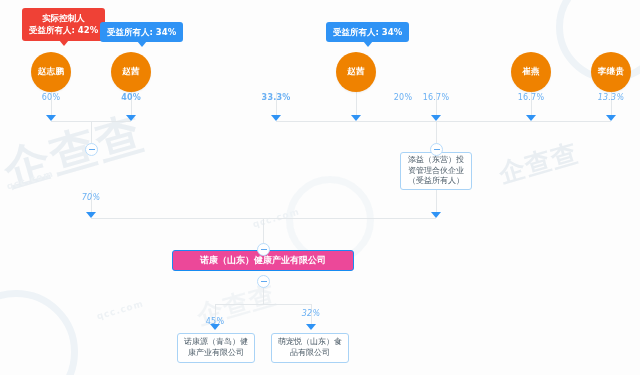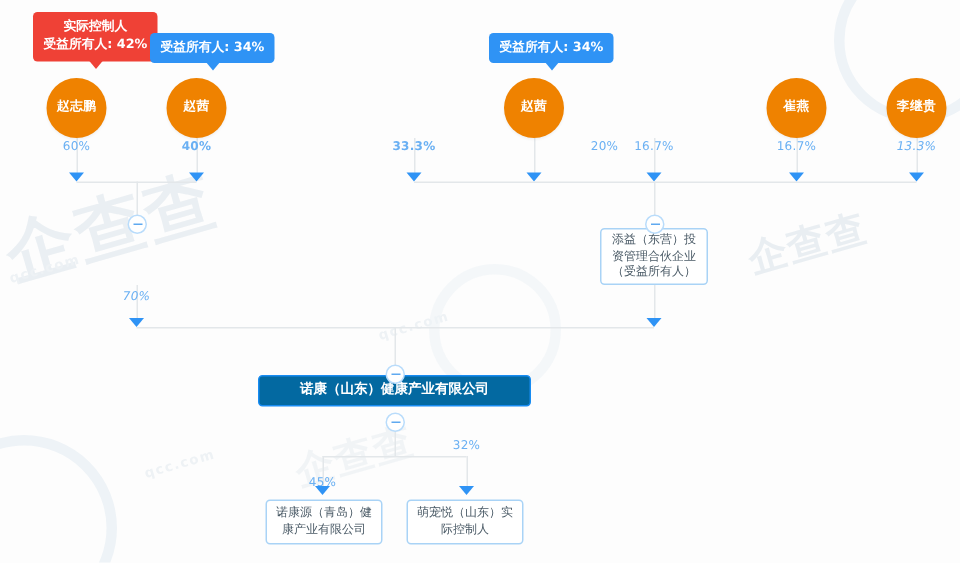--- a/index.html
+++ b/index.html
@@ -51,21 +51,21 @@
                margin-left:-5px;border-left:5px solid transparent;
                border-right:5px solid transparent;}
   .badge.red .tail{border-top:6px solid #ef4136;}
   .badge.blue .tail{border-top:6px solid #2f93f5;}
 
   
   .box{position:absolute;box-sizing:border-box;border:1px solid #a9d3f6;
        background:#fff;border-radius:3px;color:#3d4category;color:#4a5a66;
        font-size:8px;line-height:1.35;display:flex;align-items:center;
        justify-content:center;text-align:center;padding:3px 4px;z-index:5;}
-  .box.filled{background:#0369a1;border-color:#188cf2;color:#fff;
+  .box.filled{background:#ec4899;border-color:#188cf2;color:#fff;
               font-size:9px;font-weight:700;}
 </style>
 </head>
 <body>
 
 <div id="canvas">
 
   <div class="wm wm-big" style="left:2px;top:128px;opacity:.9;transform:rotate(-16deg);">企查查</div>
   <div class="wm wm-sm" style="left:6px;top:176px;transform:rotate(-16deg);">qcc.com</div>
   <div class="wm wm-mid" style="left:498px;top:150px;transform:rotate(-16deg);">企查查</div>
@@ -168,23 +168,23 @@
   <div class="toggle" style="left:257px;top:275px;"></div>
   <div class="v-line" style="left:263px;top:286px;height:18px;"></div>
 
   <div class="h-line" style="left:215px;top:304px;width:96px;"></div>
 
   <div class="v-line" style="left:215px;top:304px;height:24px;"></div>
   <div class="pct" style="left:215px;top:317px;">45%</div>
   <div class="arrow" style="left:210px;top:324px;"></div>
 
   <div class="v-line" style="left:311px;top:304px;height:24px;"></div>
-  <div class="pct" style="left:311px;top:292px;">32%</div>
+  <div class="pct" style="left:311px;top:309px;font-style:italic;">32%</div>
   <div class="arrow" style="left:306px;top:324px;"></div>
 
   <div class="box" style="left:177px;top:333px;width:78px;height:30px;">
     <span>诺康源（青岛）健康产业有限公司</span>
   </div>
   <div class="box" style="left:271px;top:333px;width:78px;height:30px;">
-    <span>萌宠悦（山东）实际控制人</span>
+    <span>萌宠悦（山东）食品有限公司</span>
   </div>
 
 </div>
 
 </body></html>

